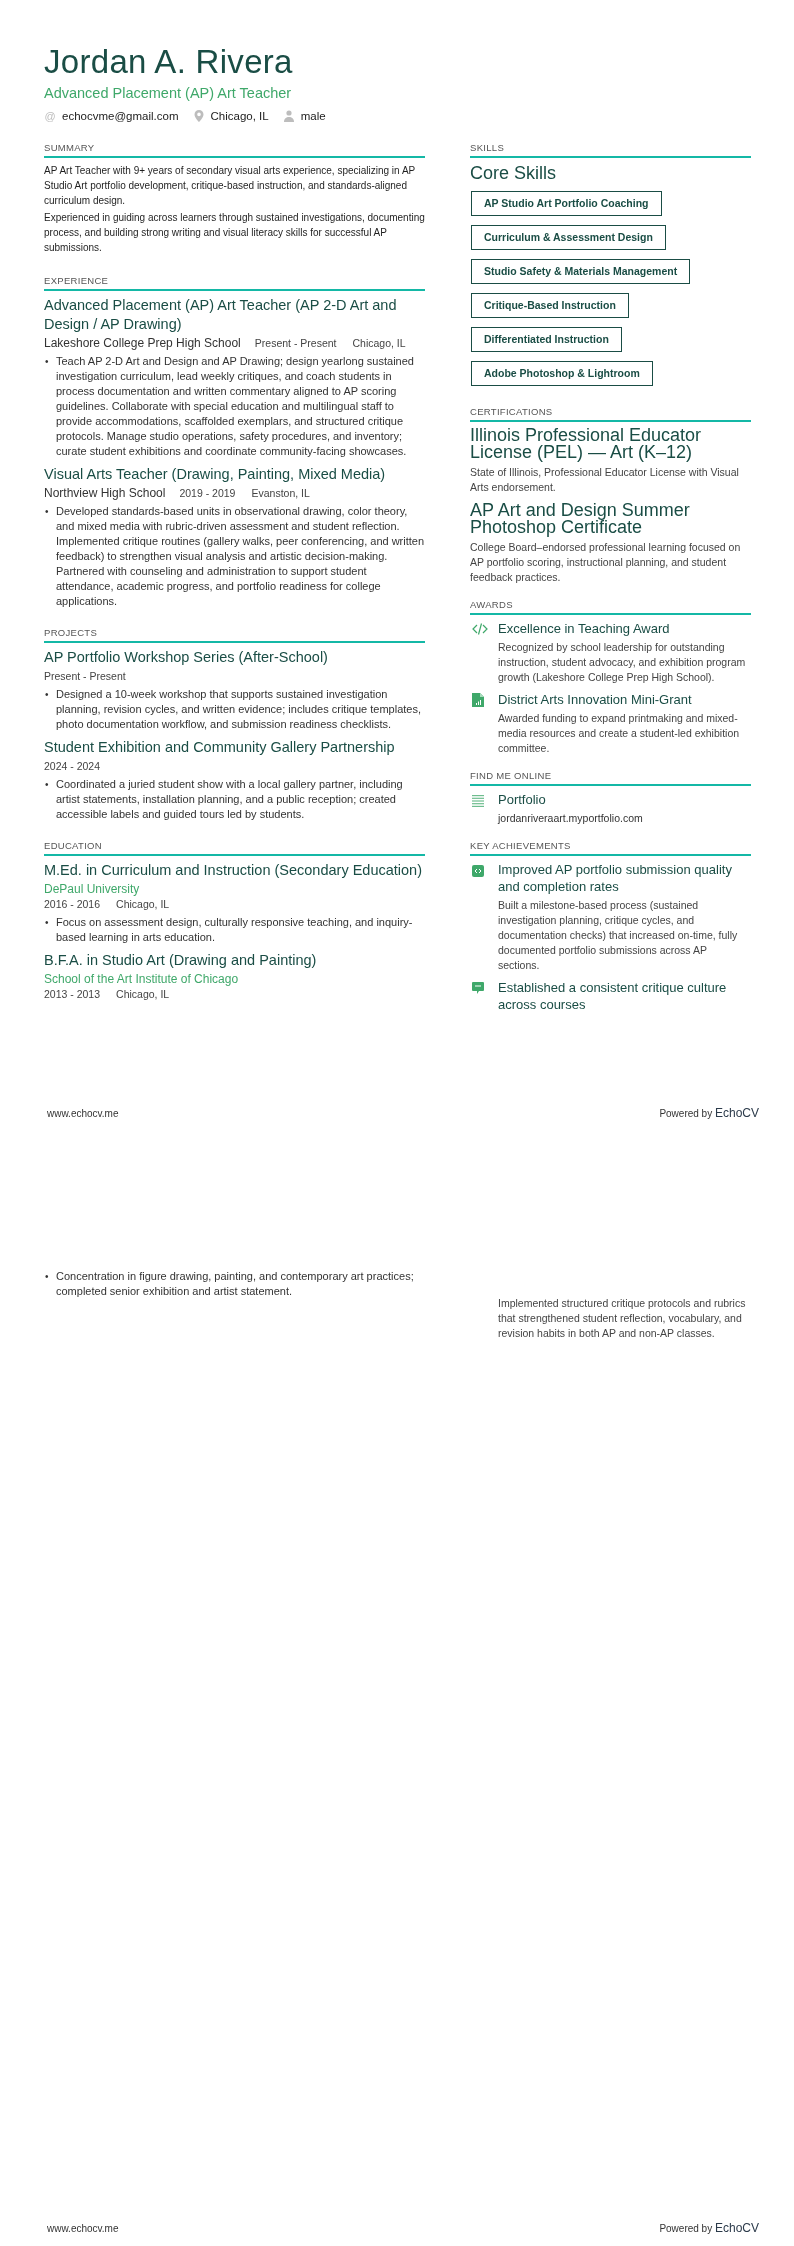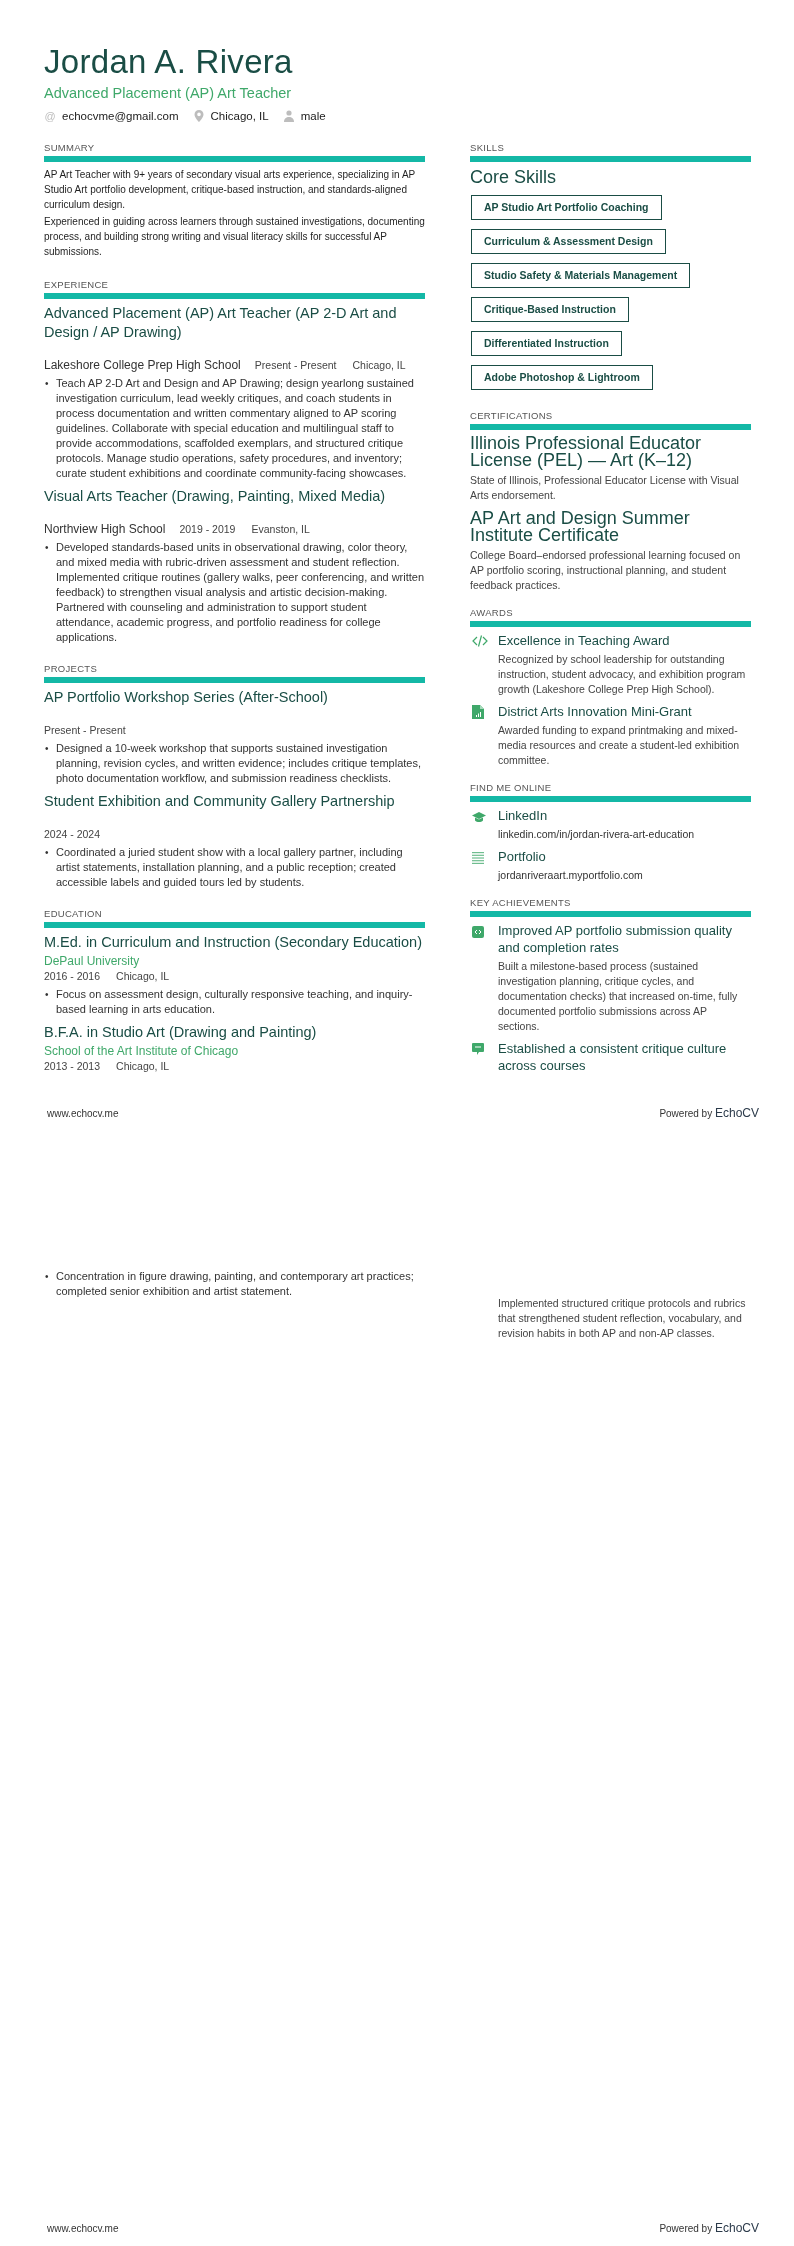--- a/index.html
+++ b/index.html
@@ -12,27 +12,27 @@
   .header { position: absolute; left: 44px; top: 42px; width: 700px; }
   .name { font-size: 33px; color: #1a4d45; font-weight: 400; letter-spacing: 0.3px; line-height: 40px; }
   .title { font-size: 14.5px; color: #3fa86a; margin-top: 2px; line-height: 18px; }
   .contacts { display: flex; align-items: center; margin-top: 8px; font-size: 11.5px; color: #222; }
   .contact { display: flex; align-items: center; margin-right: 14px; }
   .contact .ic { display: inline-block; width: 12px; height: 12px; margin-right: 6px; color: #bdbdbd; font-size: 11px; line-height: 12px; text-align: center; }
 
   .left { position: absolute; left: 44px; top: 142px; width: 381px; }
   .right { position: absolute; left: 470px; top: 142px; width: 281px; }
 
-  .sec-head { font-size: 9.5px; color: #555; letter-spacing: 0.3px; text-transform: uppercase; padding-bottom: 3px; border-bottom: 6px solid #14b8a6; margin-bottom: 5px; }
+  .sec-head { font-size: 9.5px; color: #555; letter-spacing: 0.3px; text-transform: uppercase; padding-bottom: 3px; border-bottom: 2px solid #14b8a6; margin-bottom: 5px; }
   .section { margin-bottom: 14px; }
 
   .para { font-size: 10px; line-height: 15px; color: #1f1f1f; margin-bottom: 2px; }
 
   .item-title { font-size: 14.5px; line-height: 19px; color: #1a4d45; }
-  .item-sub { display: flex; align-items: baseline; font-size: 11.5px; color: #333; margin-top: 16px; line-height: 15px; }
+  .item-sub { display: flex; align-items: baseline; font-size: 11.5px; color: #333; margin-top: 2px; line-height: 15px; }
   .item-sub .org { font-size: 12px; color: #333; margin-right: 14px; }
   .item-sub .dates { font-size: 10.5px; color: #444; margin-right: 16px; }
   .item-sub .loc { font-size: 10.5px; color: #444; }
   .edu-org { font-size: 12px; color: #3fa86a; line-height: 16px; margin-top: 1px; }
   .bullets { margin-top: 3px; margin-bottom: 6px; }
   .bullet { position: relative; padding-left: 12px; font-size: 11px; line-height: 15px; color: #333; }
   .bullet::before { content: "•"; position: absolute; left: 1px; top: 0; font-size: 10px; color: #333; }
   .entry { margin-bottom: 6px; }
 
   .skill-cat { font-size: 18px; color: #1a4d45; margin: 2px 0 4px 0; }
@@ -183,21 +183,21 @@
       <div class="chip-row"><span class="chip">Studio Safety &amp; Materials Management</span></div>
       <div class="chip-row"><span class="chip">Critique-Based Instruction</span></div>
       <div class="chip-row"><span class="chip">Differentiated Instruction</span></div>
       <div class="chip-row"><span class="chip">Adobe Photoshop &amp; Lightroom</span></div>
     </div>
 
     <div class="section" style="margin-top:10px;">
       <div class="sec-head">CERTIFICATIONS</div>
       <div class="cert-title">Illinois Professional Educator License (PEL) — Art (K–12)</div>
       <div class="cert-desc">State of Illinois, Professional Educator License with Visual Arts endorsement.</div>
-      <div class="cert-title">AP Art and Design Summer Institute Certificate</div>
+      <div class="cert-title">AP Art and Design Summer Photoshop Certificate</div>
       <div class="cert-desc">College Board–endorsed professional learning focused on AP portfolio scoring, instructional planning, and student feedback practices.</div>
     </div>
 
     <div class="section" style="margin-top:14px;">
       <div class="sec-head">AWARDS</div>
       <div class="icon-entry">
         <span class="eic">
           <svg width="16" height="14" viewBox="0 0 16 14">
               <path d="M5 3 1 7l4 4M11 3l4 4-4 4M9.5 1.5l-3 11" stroke="#3fa86a" stroke-width="1.2" fill="none"></path>
             </svg>
@@ -215,30 +215,20 @@
               <rect x="8" y="7" width="1" height="5" fill="#fff"></rect>
             </svg>
         </span>
         <div class="icon-title">District Arts Innovation Mini-Grant</div>
         <div class="icon-desc">Awarded funding to expand printmaking and mixed-media resources and create a student-led exhibition committee.</div>
       </div>
     </div>
 
     <div class="section" style="margin-top:14px;">
       <div class="sec-head">FIND ME ONLINE</div>
-      <div class="icon-entry">
-        <span class="eic">
-          <svg width="14" height="12" viewBox="0 0 14 12">
-              <path d="M7 1 0 4.5 7 8l7-3.5z" fill="#3fa86a"></path>
-              <path d="M3 6.5v3c1 1 2.5 1.5 4 1.5s3-.5 4-1.5v-3L7 8.5z" fill="#3fa86a"></path>
-            </svg>
-        </span>
-        <div class="icon-title">LinkedIn</div>
-        <div class="link-val">linkedin.com/in/jordan-rivera-art-education</div>
-      </div>
       <div class="icon-entry">
         <span class="eic">
           <svg width="12" height="12" viewBox="0 0 12 12">
               <g fill="#3fa86a" opacity="0.75">
                 <rect y="0" width="12" height="1.2"></rect>
                 <rect y="2.7" width="12" height="1.2"></rect>
                 <rect y="5.4" width="12" height="1.2"></rect>
                 <rect y="8.1" width="12" height="1.2"></rect>
                 <rect y="10.8" width="12" height="1.2"></rect>
               </g>

